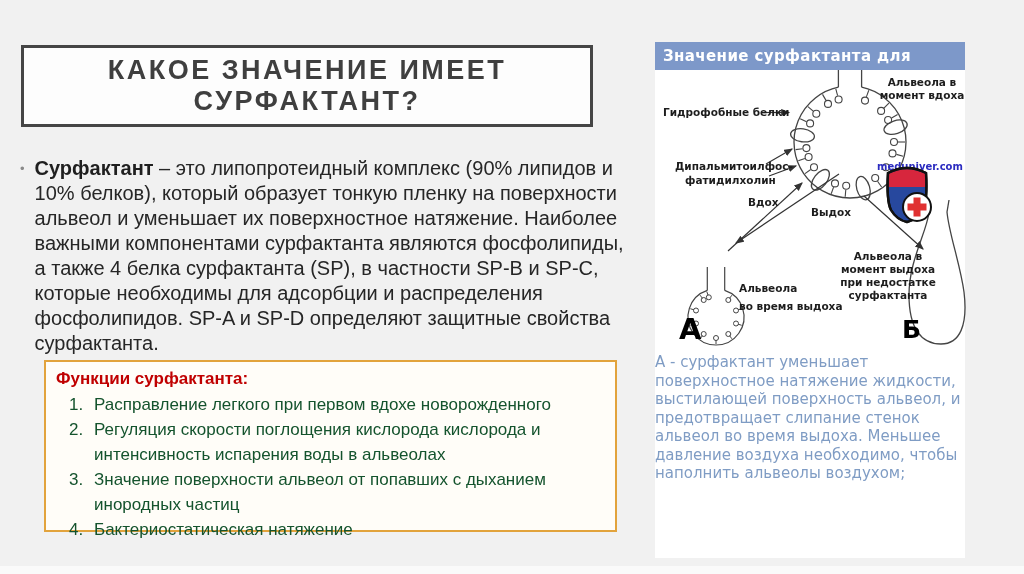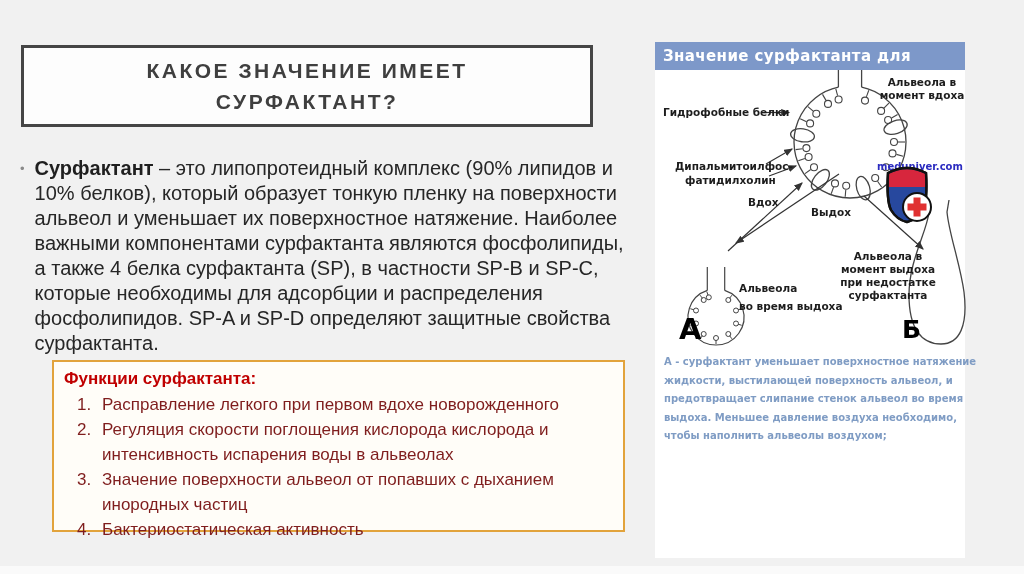--- a/index.html
+++ b/index.html
@@ -2,40 +2,40 @@
 <html><head>
 <meta charset="utf-8">
 <style>
   html,body{margin:0;padding:0;}
   body{width:1024px;height:574px;background:#ededee;font-family:"Liberation Sans",sans-serif;position:relative;overflow:hidden;}
   .slide{position:absolute;inset:0;background:#f1f1f1;}
   .footer-strip{position:absolute;left:0;bottom:0;width:100%;height:8px;background:#fafafa;}
 
   .title-box{position:absolute;left:21px;top:45px;width:572px;height:82px;box-sizing:border-box;
     background:#fdfdfd;border:3px solid #454545;display:flex;align-items:center;justify-content:center;}
-  .title-text{width:480px;text-align:center;font-size:21px;font-weight:bold;letter-spacing:2.5px;
+  .title-text{width:480px;text-align:center;font-size:27px;font-weight:bold;letter-spacing:2.5px;
     line-height:31px;color:#3f3f3f;text-transform:uppercase;}
 
   .intro{position:absolute;left:20px;top:156px;width:614px;display:flex;}
   .intro .bullet{color:#8a8a8a;font-size:13px;line-height:25px;margin-right:10px;flex:0 0 auto;}
   .intro .text{font-size:20px;line-height:25px;color:#262626;}
   .intro .lead{font-weight:bold;color:#1f1f1f;}
 
-  .functions-box{position:absolute;left:52px;top:360px;width:573px;height:172px;box-sizing:border-box;
+  .functions-box{position:absolute;left:44px;top:360px;width:573px;height:172px;box-sizing:border-box;
     background:#fffdf8;border:2px solid #e2a33c;padding:5px 10px 0 10px;}
   .functions-heading{color:#c00000;font-weight:bold;font-size:17px;line-height:24px;}
-  .functions-box ol{margin:1px 0 0 0;padding-left:32px;font-size:17px;line-height:25px;color:#7f1d1d;}
+  .functions-box ol{margin:1px 0 0 0;padding-left:32px;font-size:17px;line-height:25px;color:#14532d;}
   .functions-box ol li{padding-left:6px;}
 
   .figure-panel{position:absolute;left:655px;top:42px;width:310px;height:516px;background:#ffffff;}
   .figure-header{height:28px;background:#7d98c9;color:#ffffff;font-weight:bold;font-size:15px;
     line-height:28px;padding-left:8px;letter-spacing:0.4px;font-family:"DejaVu Sans",sans-serif;}
   .figure-svg{position:absolute;left:0;top:28px;width:345px;height:282px;}
-  .figure-caption{position:absolute;left:9px;top:311px;width:330px;font-family:"DejaVu Sans",sans-serif;
-    font-size:10px;font-weight:bold;color:#7f9cc4;line-height:18.5px;}
+  .figure-caption{position:absolute;left:0;top:311px;width:330px;font-family:"DejaVu Sans",sans-serif;
+    font-size:15px;font-weight:normal;color:#7f9cc4;line-height:18.5px;}
   .figure-caption p{margin:0;}
 
   svg text{font-family:"DejaVu Sans",sans-serif;fill:#1d1d1d;}
   .dlabel{font-size:10.5px;font-weight:bold;}
   .dletter{font-size:29px;font-weight:bold;fill:#000;}
   .dletter-b{font-size:25px;font-weight:bold;fill:#000;}
   .wm{font-size:10px;font-weight:bold;fill:#2b2bc0;}
 </style>
 </head>
 <body>
@@ -50,21 +50,21 @@
     <span class="bullet">•</span>
     <span class="text"><span class="lead">Сурфактант</span><span> – это липопротеидный комплекс (90% липидов и 10% белков), который образует тонкую пленку на поверхности альвеол и уменьшает их поверхностное натяжение. Наиболее важными компонентами сурфактанта являются фосфолипиды, а также 4 белка сурфактанта (SP), в частности SP-B и SP-C, которые необходимы для адсорбции и распределения фосфолипидов. SP-A и SP-D определяют защитные свойства сурфактанта.</span></span>
   </div>
 
   <div class="functions-box">
     <div class="functions-heading">Функции сурфактанта:</div>
     <ol>
       <li>Расправление легкого  при первом вдохе новорожденного</li>
       <li>Регуляция скорости поглощения кислорода кислорода и интенсивность испарения воды в альвеолах</li>
       <li>Значение поверхности альвеол от попавших с дыханием инородных частиц</li>
-      <li>Бактериостатическая активность</li>
+      <li>Бактериостатическая натяжение</li>
     </ol>
   </div>
 
   <div class="figure-panel">
     <div class="figure-header">Значение сурфактанта для легких</div>
 
     <svg class="figure-svg" viewBox="0 0 345 282">
       <defs>
         <marker id="ah" markerWidth="9" markerHeight="8" refX="6.5" refY="3" orient="auto">
           <path d="M0,0 L7.5,3 L0,6 Z" fill="#333"></path>

